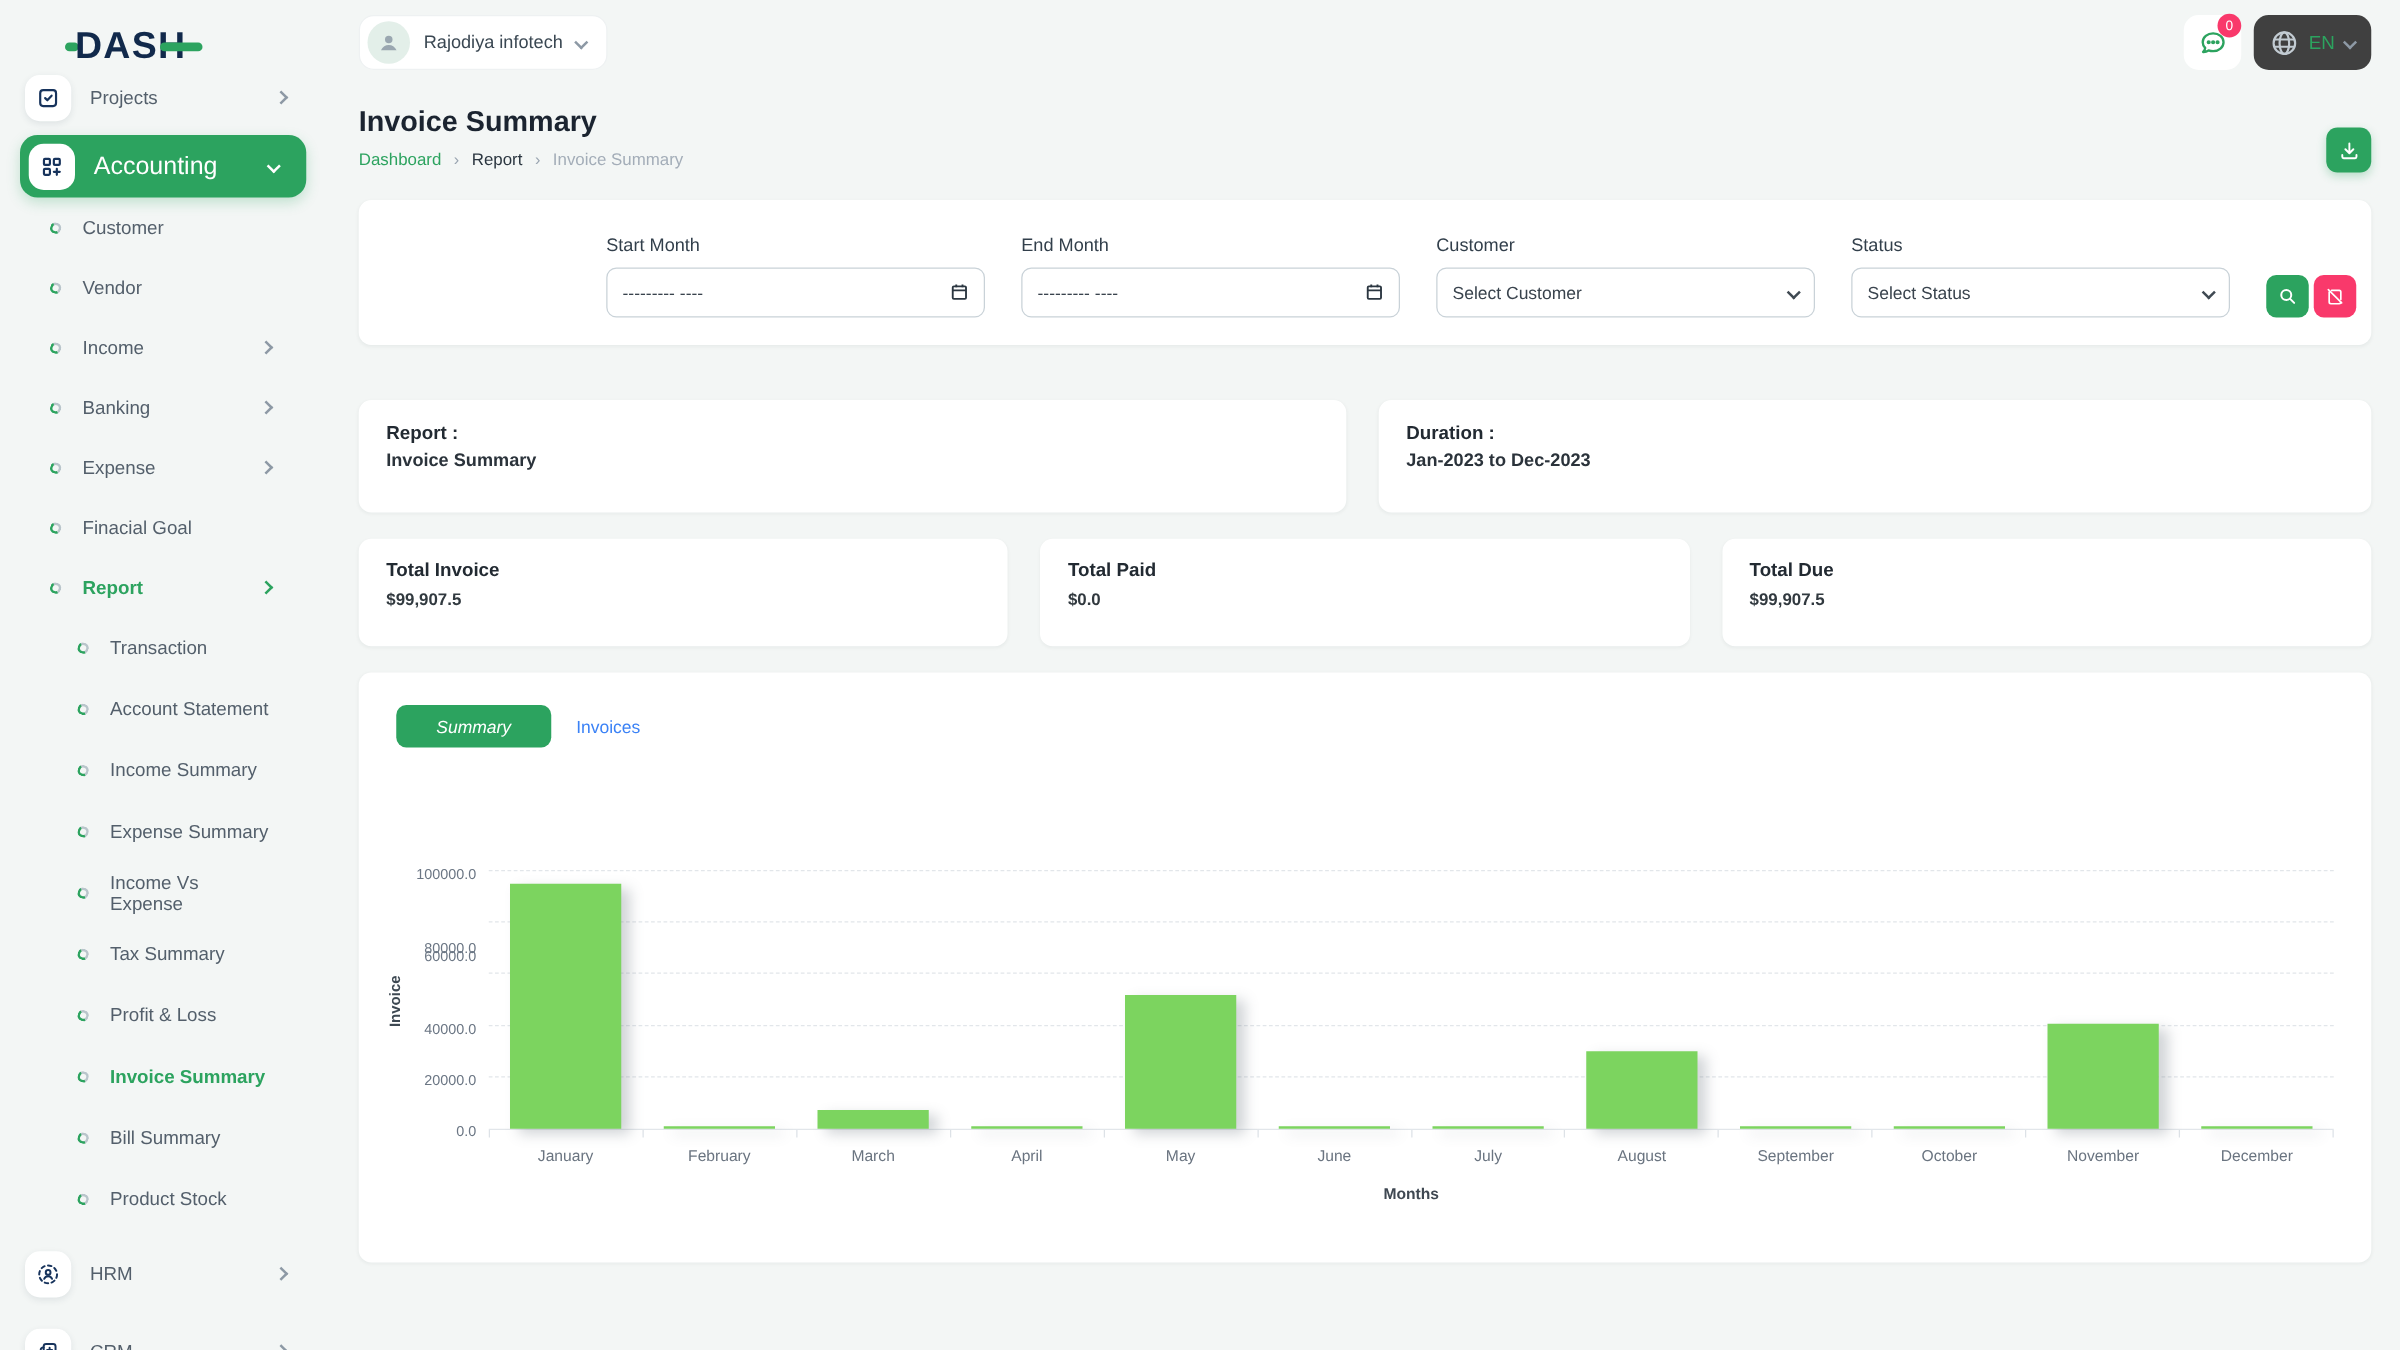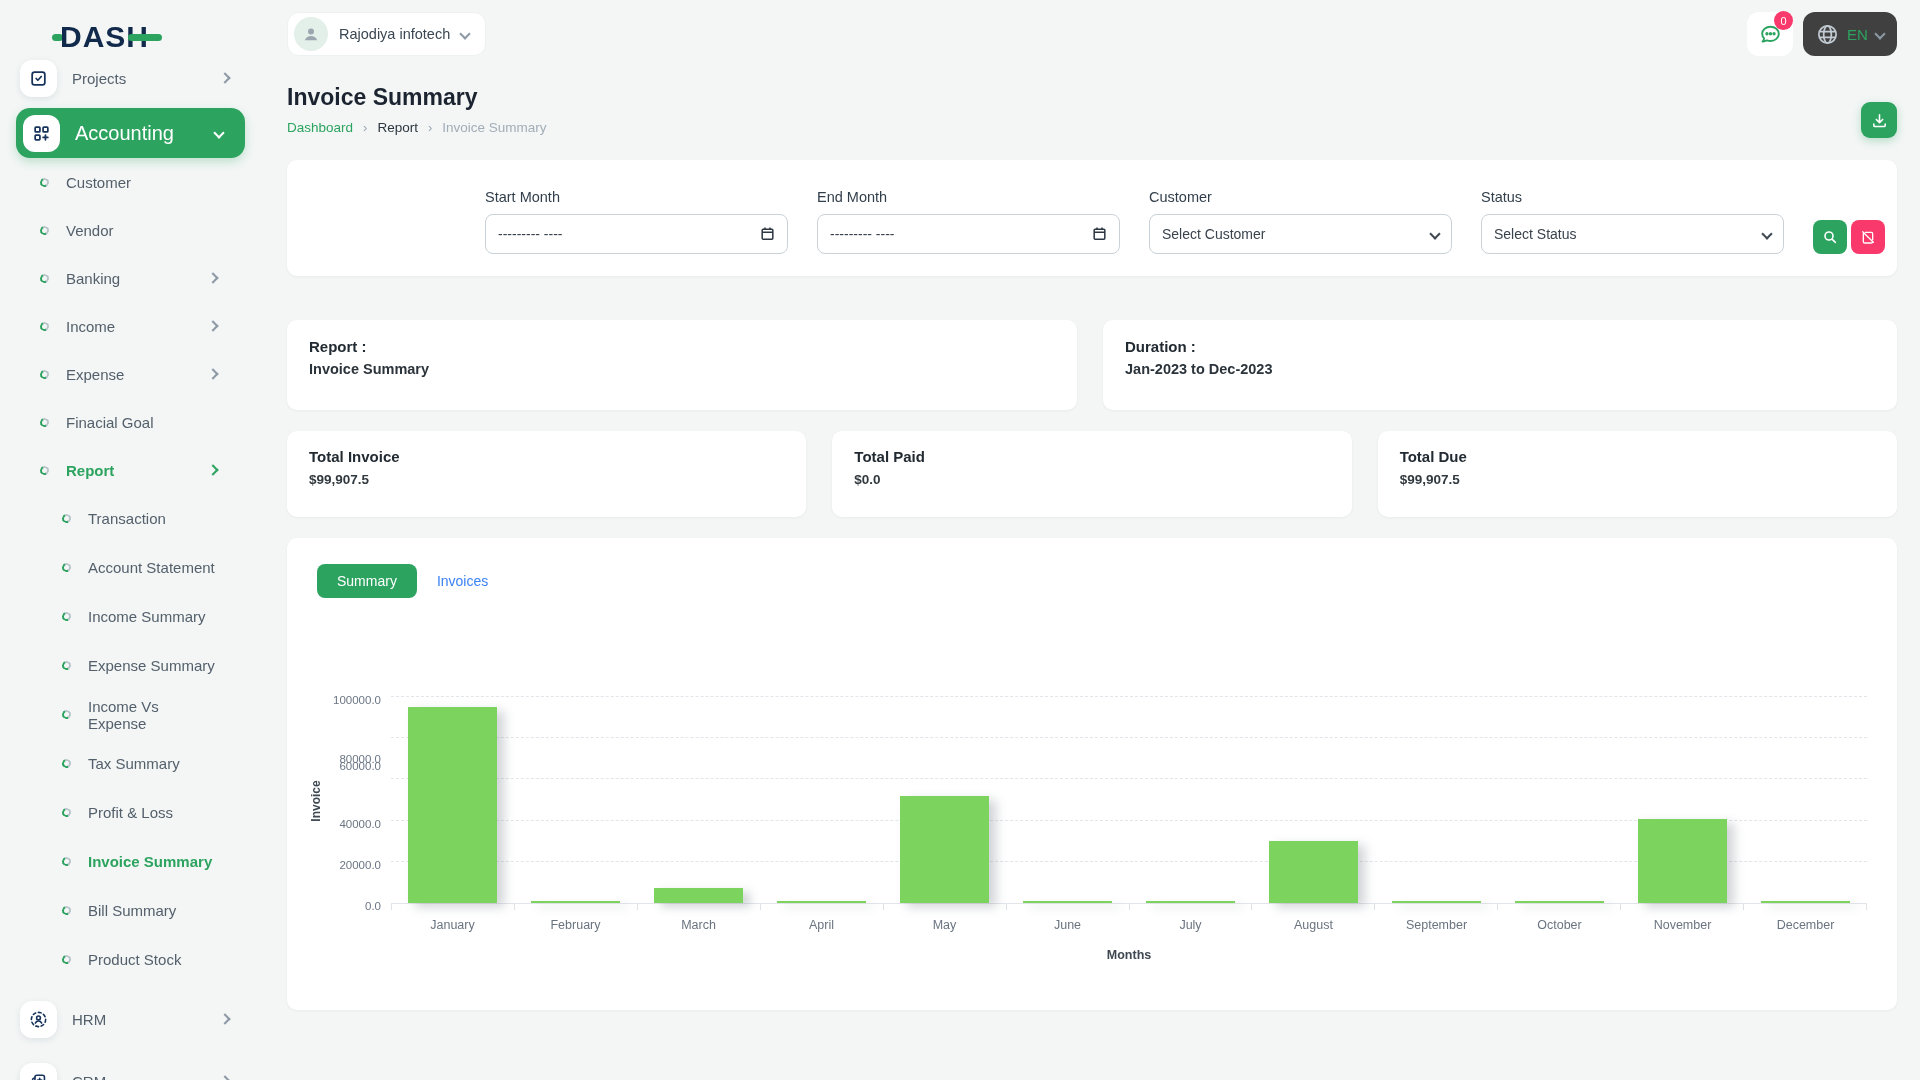--- a/index.html
+++ b/index.html
@@ -84,21 +84,21 @@
   .info-value { font-size:14.5px; font-weight:600; color:#2b333b; margin-top:6px; }
 
   .totals-row { display:flex; gap:26px; margin-top:21px; }
   .total-card { flex:1; height:86px; padding:17px 22px; }
   .total-label { font-size:15px; font-weight:700; color:#222a32; }
   .total-value { font-size:13.5px; font-weight:600; color:#31393f; margin-top:7px; }
 
   
   .chart-card { margin-top:21px; height:472px; padding:26px 30px; }
   .tabs { display:flex; align-items:center; gap:20px; }
-  .tab-active { background:#2ca35f; color:#fff; font-size:14px; padding:9px 20px; border-radius:8px; border:none; cursor:pointer; }
+  .tab-active { background:#2ca35f; color:#fff; font-size:14px; padding:9px 32px; border-radius:8px; border:none; cursor:pointer;font-style:italic; }
   .tab-link { color:#3b82f6; font-size:14px; background:none; border:none; cursor:pointer; }
 
   .chart-area { margin-top:100px; position:relative; }
   .y-title { position:absolute; left:-22px; top:96px; transform:rotate(-90deg); font-size:12px; font-weight:700; color:#3d4852; }
   .plot-row { display:flex; }
   .y-labels { width:74px; position:relative; height:206px; flex:0 0 auto; }
   .ytick { position:absolute; right:10px; font-size:11.5px; color:#6b7684; white-space:nowrap; }
   .plot { flex:1; position:relative; height:206px; border-bottom:1px solid #e2e6ea; }
   .gridline { position:absolute; left:0; right:0; height:0; border-top:1px dashed #e2e6ea; }
   .bars { position:absolute; left:0; right:0; top:0; bottom:0; display:flex; align-items:flex-end; }
@@ -150,26 +150,26 @@
         <div class="nav-item ">
           <span class="bullet"></span>
           <span class="nav-label">Customer</span>
         </div>
         <div class="nav-item ">
           <span class="bullet"></span>
           <span class="nav-label">Vendor</span>
         </div>
         <div class="nav-item ">
           <span class="bullet"></span>
+          <span class="nav-label">Income</span>
+          <span class="chev right"></span>
+        </div>
+        <div class="nav-item ">
+          <span class="bullet"></span>
           <span class="nav-label">Banking</span>
-          <span class="chev right"></span>
-        </div>
-        <div class="nav-item ">
-          <span class="bullet"></span>
-          <span class="nav-label">Income</span>
           <span class="chev right"></span>
         </div>
         <div class="nav-item ">
           <span class="bullet"></span>
           <span class="nav-label">Expense</span>
           <span class="chev right"></span>
         </div>
         <div class="nav-item ">
           <span class="bullet"></span>
           <span class="nav-label">Finacial Goal</span>

